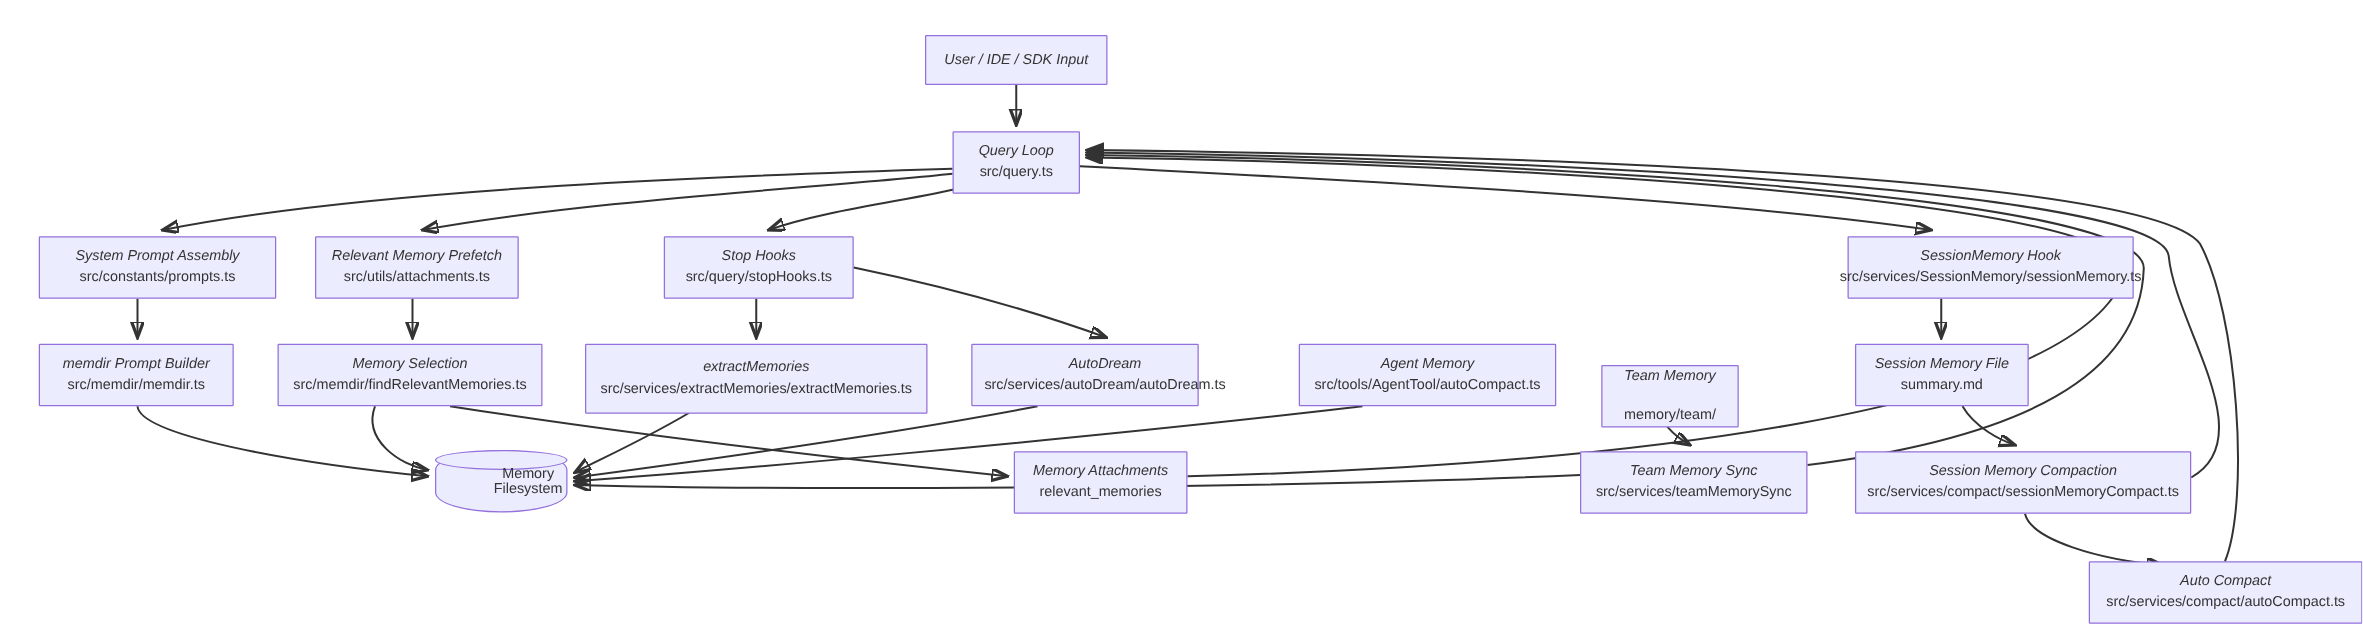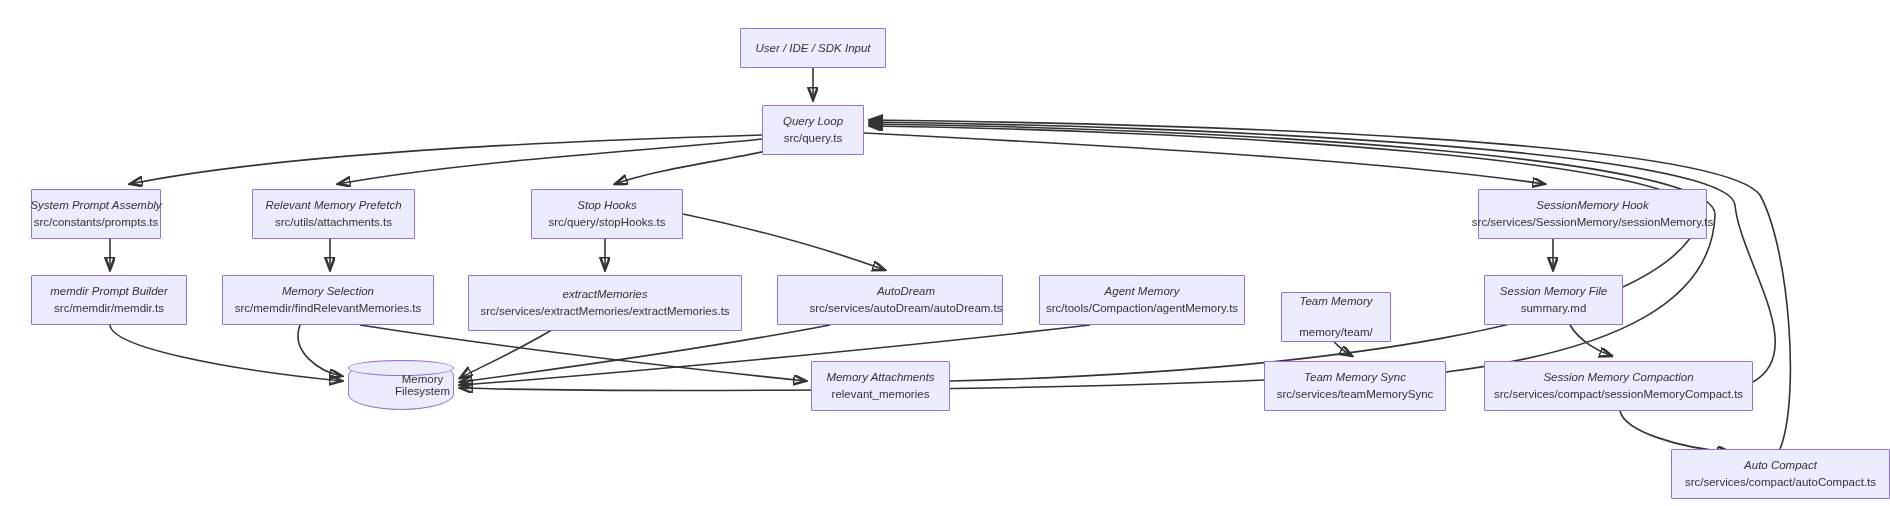--- a/index.html
+++ b/index.html
@@ -61,21 +61,21 @@
 
   <div class="node" style="left:740px;top:28px;width:146px;height:40px;">
     <span class="l1">User / IDE / SDK Input</span>
   </div>
 
   <div class="node" style="left:762px;top:105px;width:102px;height:50px;">
     <span class="l1">Query Loop</span>
     <span class="l2">src/query.ts</span>
   </div>
 
-  <div class="node" style="left:31px;top:189px;width:130px;height:50px;">
+  <div class="node" style="left:31px;top:189px;width:190px;height:50px;">
     <span class="l1">System Prompt Assembly</span>
     <span class="l2">src/constants/prompts.ts</span>
   </div>
 
   <div class="node" style="left:252px;top:189px;width:163px;height:50px;">
     <span class="l1">Relevant Memory Prefetch</span>
     <span class="l2">src/utils/attachments.ts</span>
   </div>
 
   <div class="node" style="left:531px;top:189px;width:152px;height:50px;">
@@ -96,28 +96,28 @@
   <div class="node" style="left:222px;top:275px;width:212px;height:50px;">
     <span class="l1">Memory Selection</span>
     <span class="l2">src/memdir/findRelevantMemories.ts</span>
   </div>
 
   <div class="node" style="left:468px;top:275px;width:274px;height:56px;">
     <span class="l1">extractMemories</span>
     <span class="l2">src/services/extractMemories/extractMemories.ts</span>
   </div>
 
-  <div class="node" style="left:777px;top:275px;width:226px;height:50px;padding-left:32px;">
+  <div class="node" style="left:777px;top:275px;width:182px;height:50px;padding-left:32px;">
     <span class="l1">AutoDream</span>
     <span class="l2">src/services/autoDream/autoDream.ts</span>
   </div>
 
   <div class="node" style="left:1039px;top:275px;width:206px;height:50px;">
     <span class="l1">Agent Memory</span>
-    <span class="l2">src/tools/Compaction/agentMemory.ts</span>
+    <span class="l2">src/tools/AgentTool/autoCompact.ts</span>
   </div>
 
   <div class="node" style="left:1281px;top:292px;width:110px;height:50px;justify-content:space-between;">
     <span class="l1">Team Memory</span>
     <span class="l2">memory/team/</span>
   </div>
 
   <div class="node" style="left:1484px;top:275px;width:139px;height:50px;">
     <span class="l1">Session Memory File</span>
     <span class="l2">summary.md</span>

